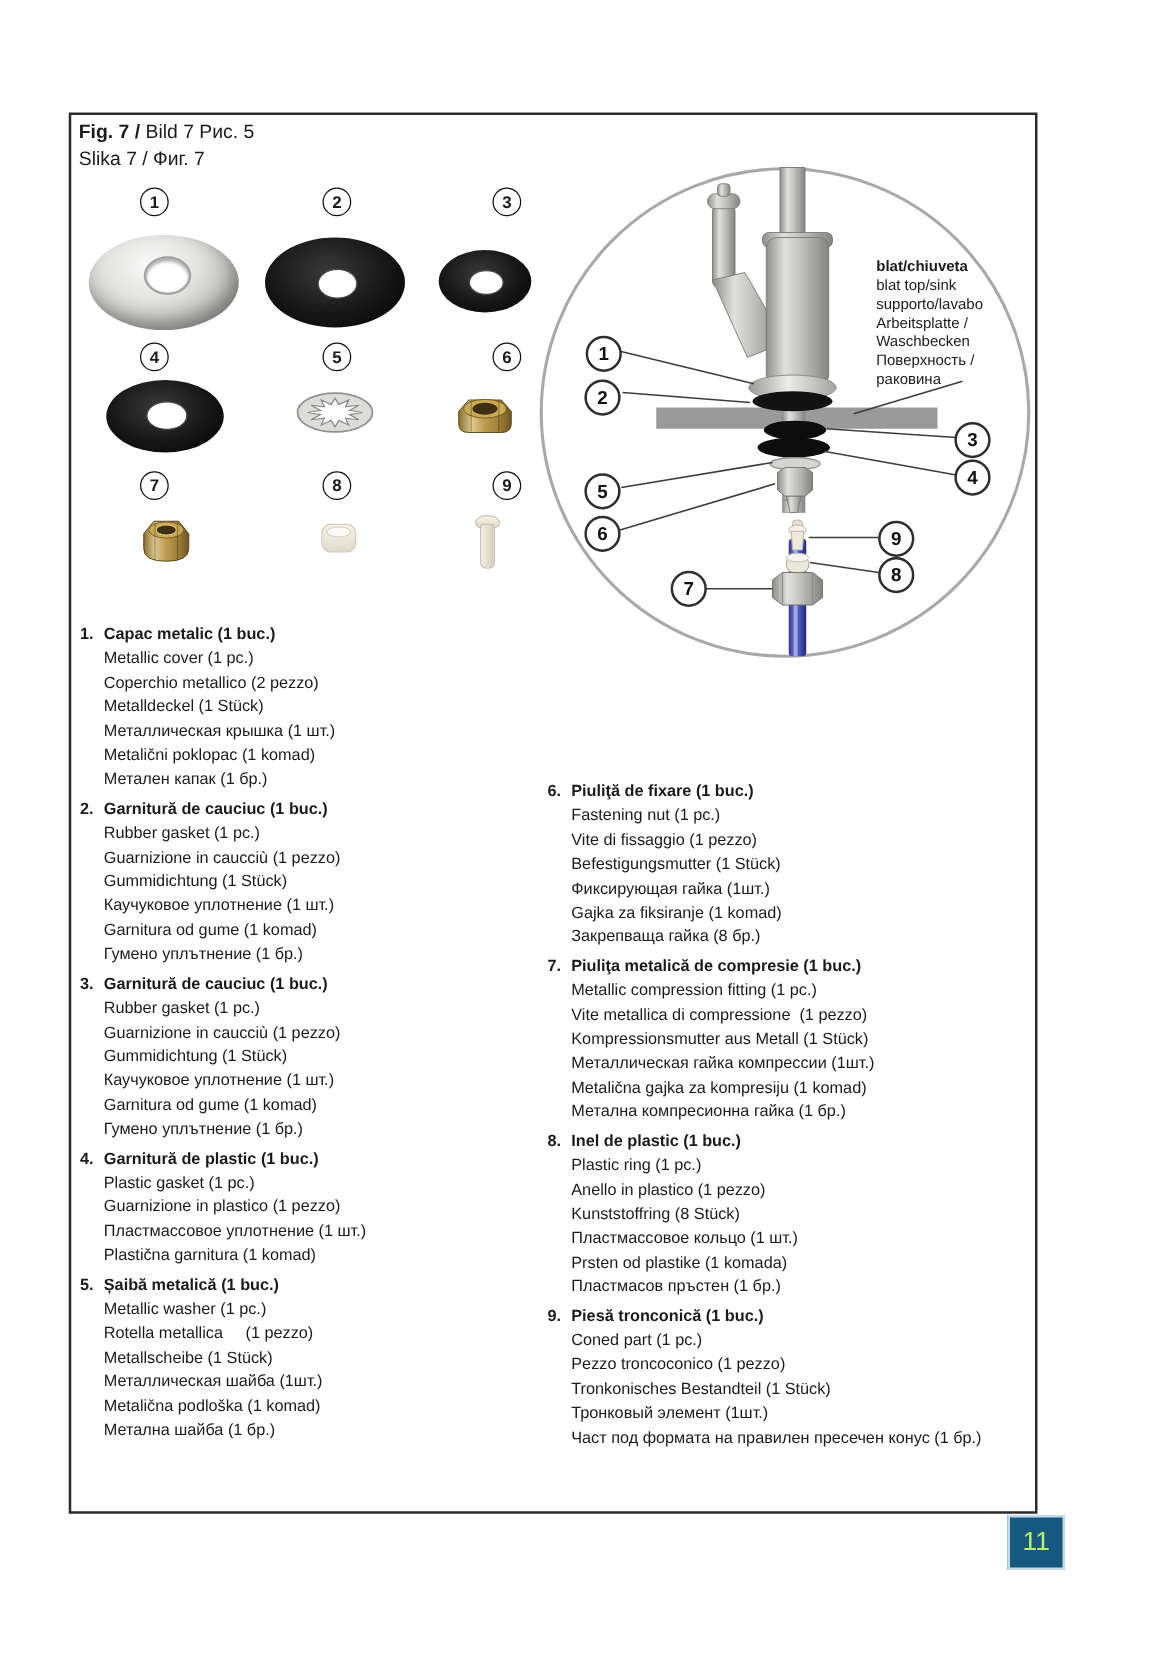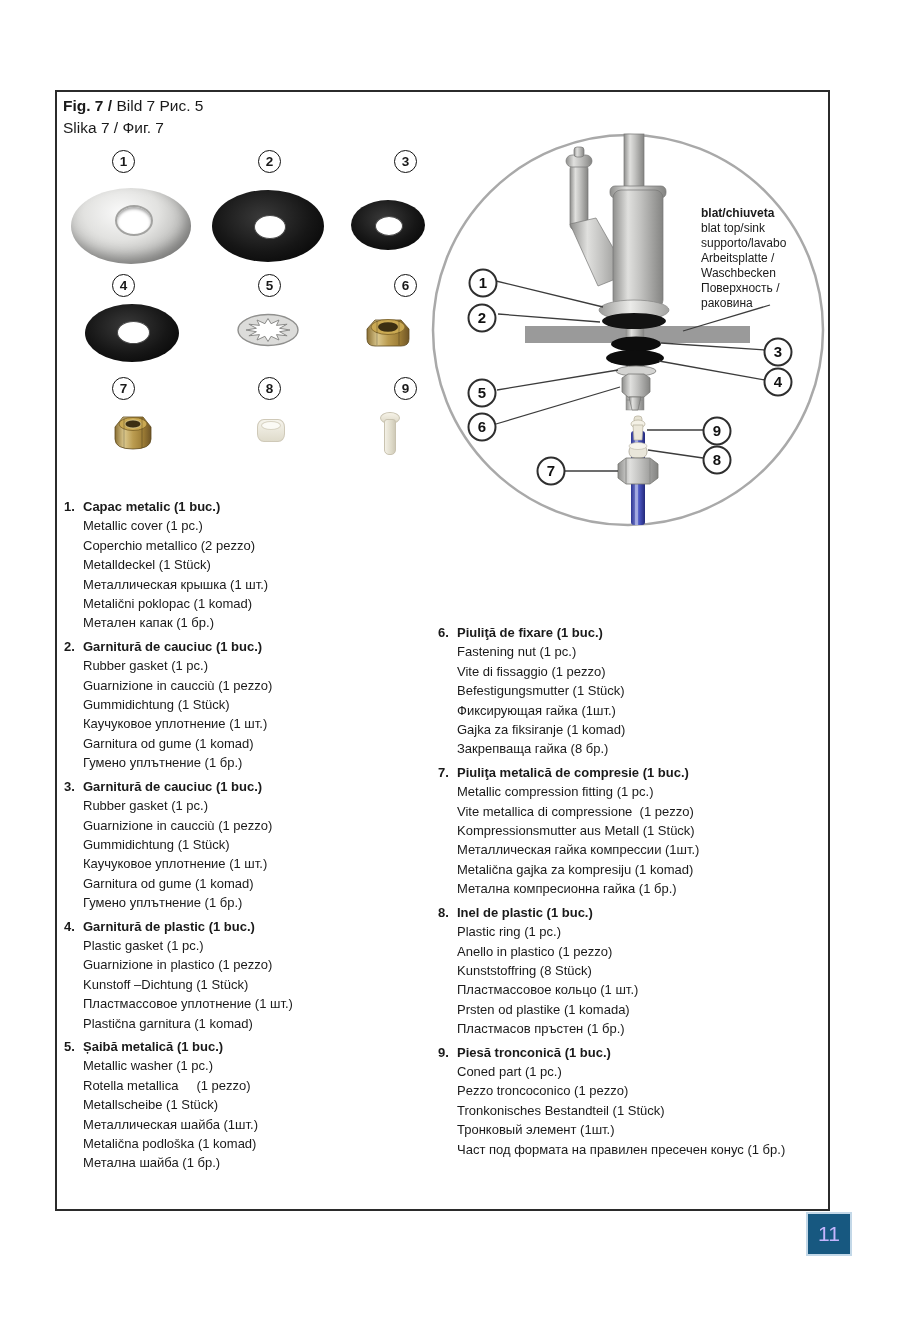--- a/index.html
+++ b/index.html
@@ -29,21 +29,21 @@
   .pin .body{position:absolute;left:4px;top:7px;width:10px;height:34px;border-radius:3px 3px 5px 5px;
     background:linear-gradient(90deg,#f3f0e5,#dcd8c6 70%,#cfcab8);border:1px solid #c9c3b0;}
   .diagram{position:absolute;left:430px;top:128px;}
   .surface-label{position:absolute;left:701px;top:206px;width:130px;font-size:12px;line-height:15px;}
   .surface-label .b{font-weight:bold;}
   .plist{position:absolute;font-size:13px;line-height:19.4px;}
   .pl-item{position:relative;padding-left:19px;margin-bottom:4px;}
   .pl-num{position:absolute;left:0;top:0;font-weight:bold;}
   .pl-title{font-weight:bold;}
   .page-num{position:absolute;left:806px;top:1212px;width:46px;height:44px;background:#175880;
-    border:2px solid #c3d8e8;box-sizing:border-box;color:#c4b5fd;font-size:21px;
+    border:2px solid #c3d8e8;box-sizing:border-box;color:#bef264;font-size:21px;
     display:flex;align-items:center;justify-content:center;}
   svg text.cnum{font-family:"Liberation Sans","DejaVu Sans",sans-serif;font-weight:bold;font-size:15px;fill:#111;}
 </style>
 </head>
 <body>
 
 <div class="page">
 
   <div class="figure-box"></div>
 
@@ -266,21 +266,20 @@
           <div class="pl-line">Гумено уплътнение (1 бр.)</div>
         </div>
   </div>
 
   <div class="pl-item">
     <span class="pl-num">4.</span>
     <div class="pl-title">Garnitură de plastic (1 buc.)</div>
     <div>
           <div class="pl-line">Plastic gasket (1 pc.)</div>
           <div class="pl-line">Guarnizione in plastico (1 pezzo)</div>
-          <div class="pl-line">Kunstoff –Dichtung (1 Stück)</div>
           <div class="pl-line">Пластмассовое уплотнение (1 шт.)</div>
           <div class="pl-line">Plastična garnitura (1 komad)</div>
         </div>
   </div>
 
   <div class="pl-item">
     <span class="pl-num">5.</span>
     <div class="pl-title">Șaibă metalică (1 buc.)</div>
     <div>
           <div class="pl-line">Metallic washer (1 pc.)</div>

